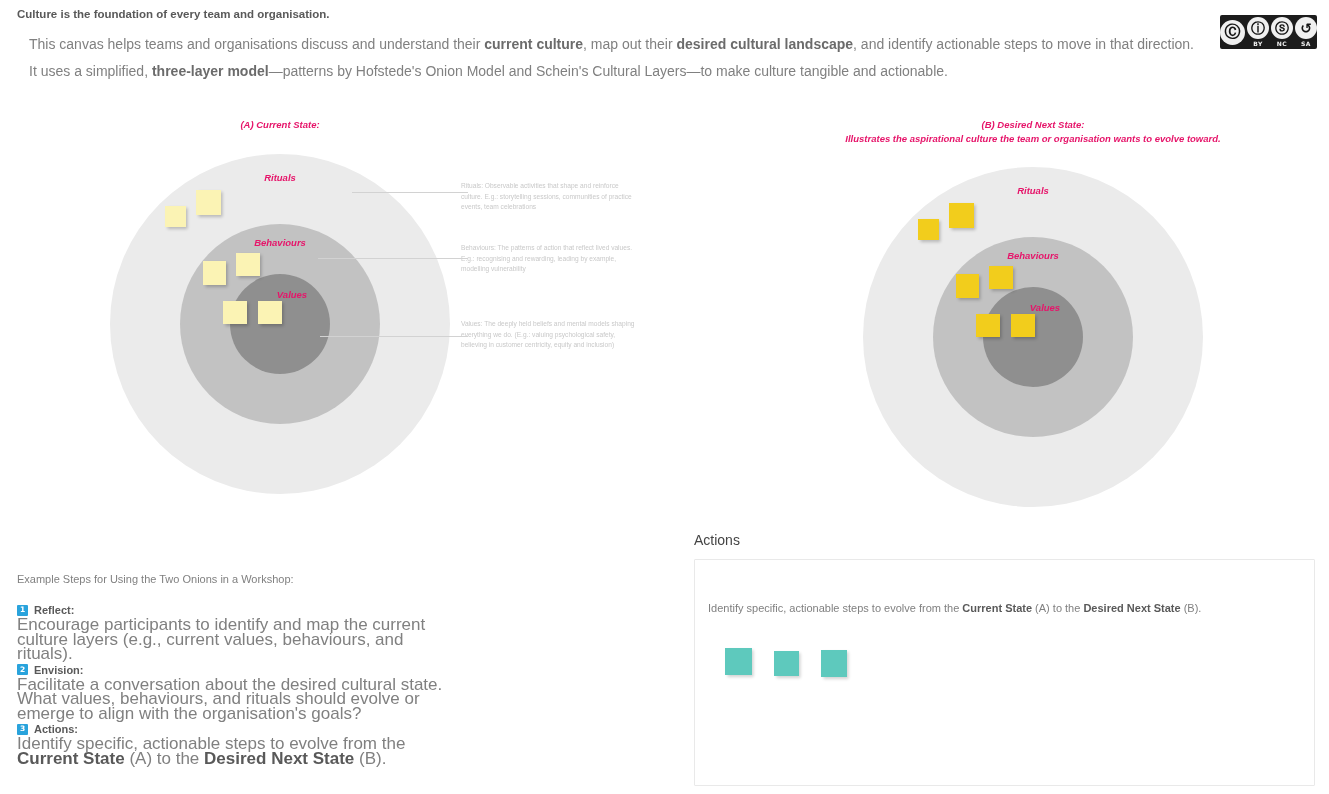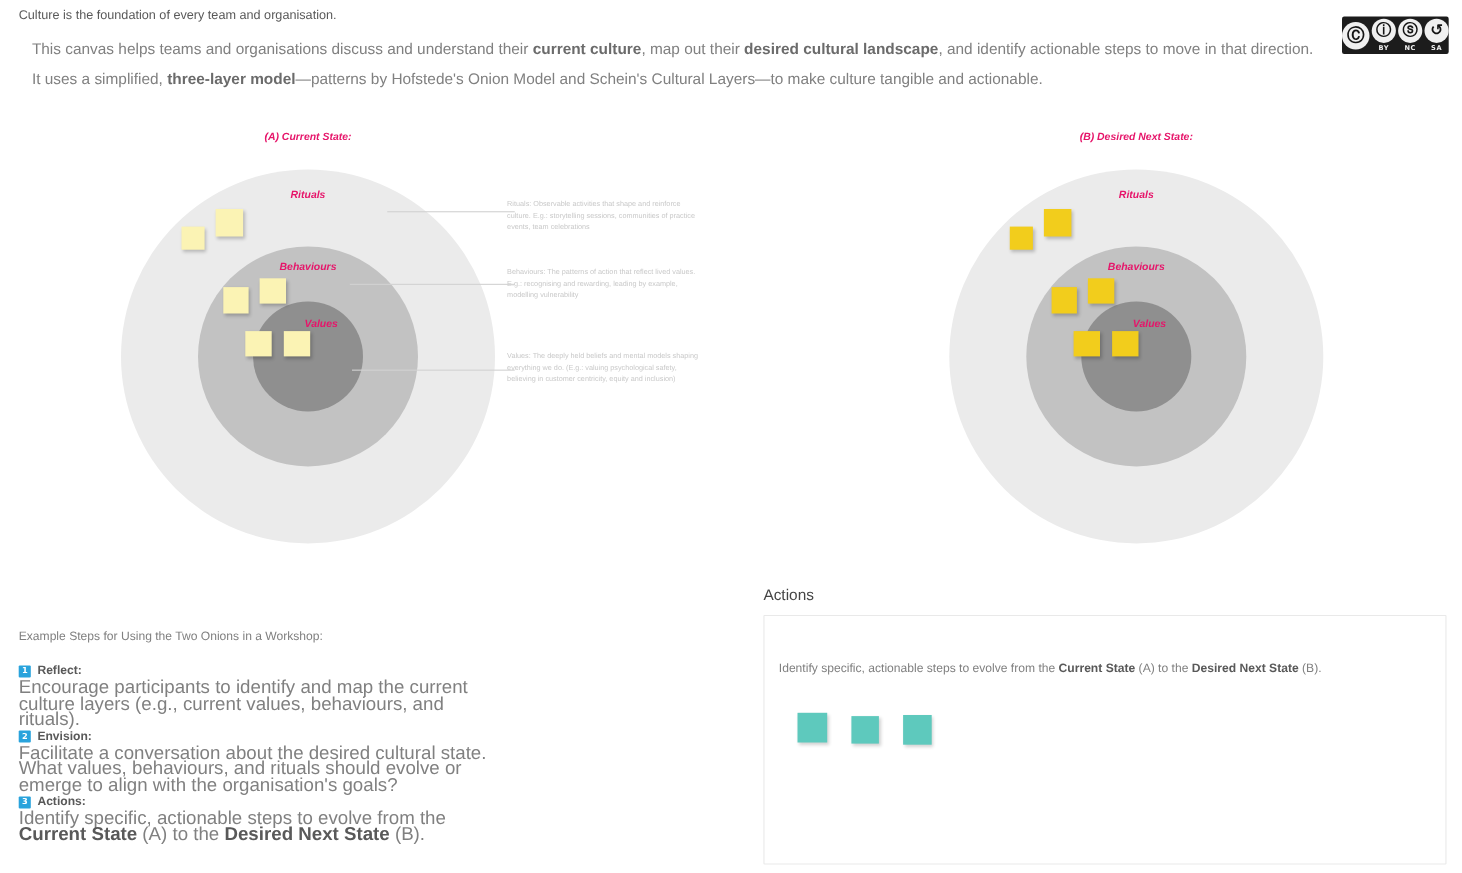--- a/index.html
+++ b/index.html
@@ -20,21 +20,21 @@
 
   
   #intro-block {
     position: absolute;
     left: 17px;
     top: 6px;
     width: 1190px;
   }
   .intro-title {
     font-size: 11.5px;
-    font-weight: normal;
+    font-weight: bold;
     color: #595959;
     line-height: 16px;
     margin: 0 0 15px 0;
   }
   .intro-line {
     font-size: 14px;
     color: #808080;
     line-height: 14.6px;
     margin: 12px;
   }
@@ -302,20 +302,21 @@
 <div class="leader" style="left:318px; top:258px; width:150px;"></div>
 <div class="leader" style="left:320px; top:336px; width:148px;"></div>
 
 <div class="annot" style="left:461px; top:181px;">Rituals: Observable activities that shape and reinforce culture. E.g.: storytelling sessions, communities of practice events, team celebrations</div>
 <div class="annot" style="left:461px; top:243px;">Behaviours: The patterns of action that reflect lived values. E.g.: recognising and rewarding, leading by example, modelling vulnerability</div>
 <div class="annot" style="left:461px; top:319px;">Values: The deeply held beliefs and mental models shaping everything we do. (E.g.: valuing psychological safety, believing in customer centricity, equity and inclusion)</div>
 
 <div class="onion-panel" id="onion-panel-desired">
   <p class="onion-heading">
     <span>(B) Desired Next State:</span>
+    <span class="ln2">Illustrates the aspirational culture the team or organisation wants to evolve toward.</span>
   </p>
   <div class="onion-stage">
     <div class="ring ring-outer"></div>
     <div class="ring ring-mid"></div>
     <div class="ring ring-inner"></div>
     <div class="ring-label label-rituals">Rituals</div>
     <div class="ring-label label-behaviours">Behaviours</div>
     <div class="ring-label label-values">Values</div>
 
     <div class="note bright" style="left:105px; top:52px; width:21px; height:21px;"></div>

